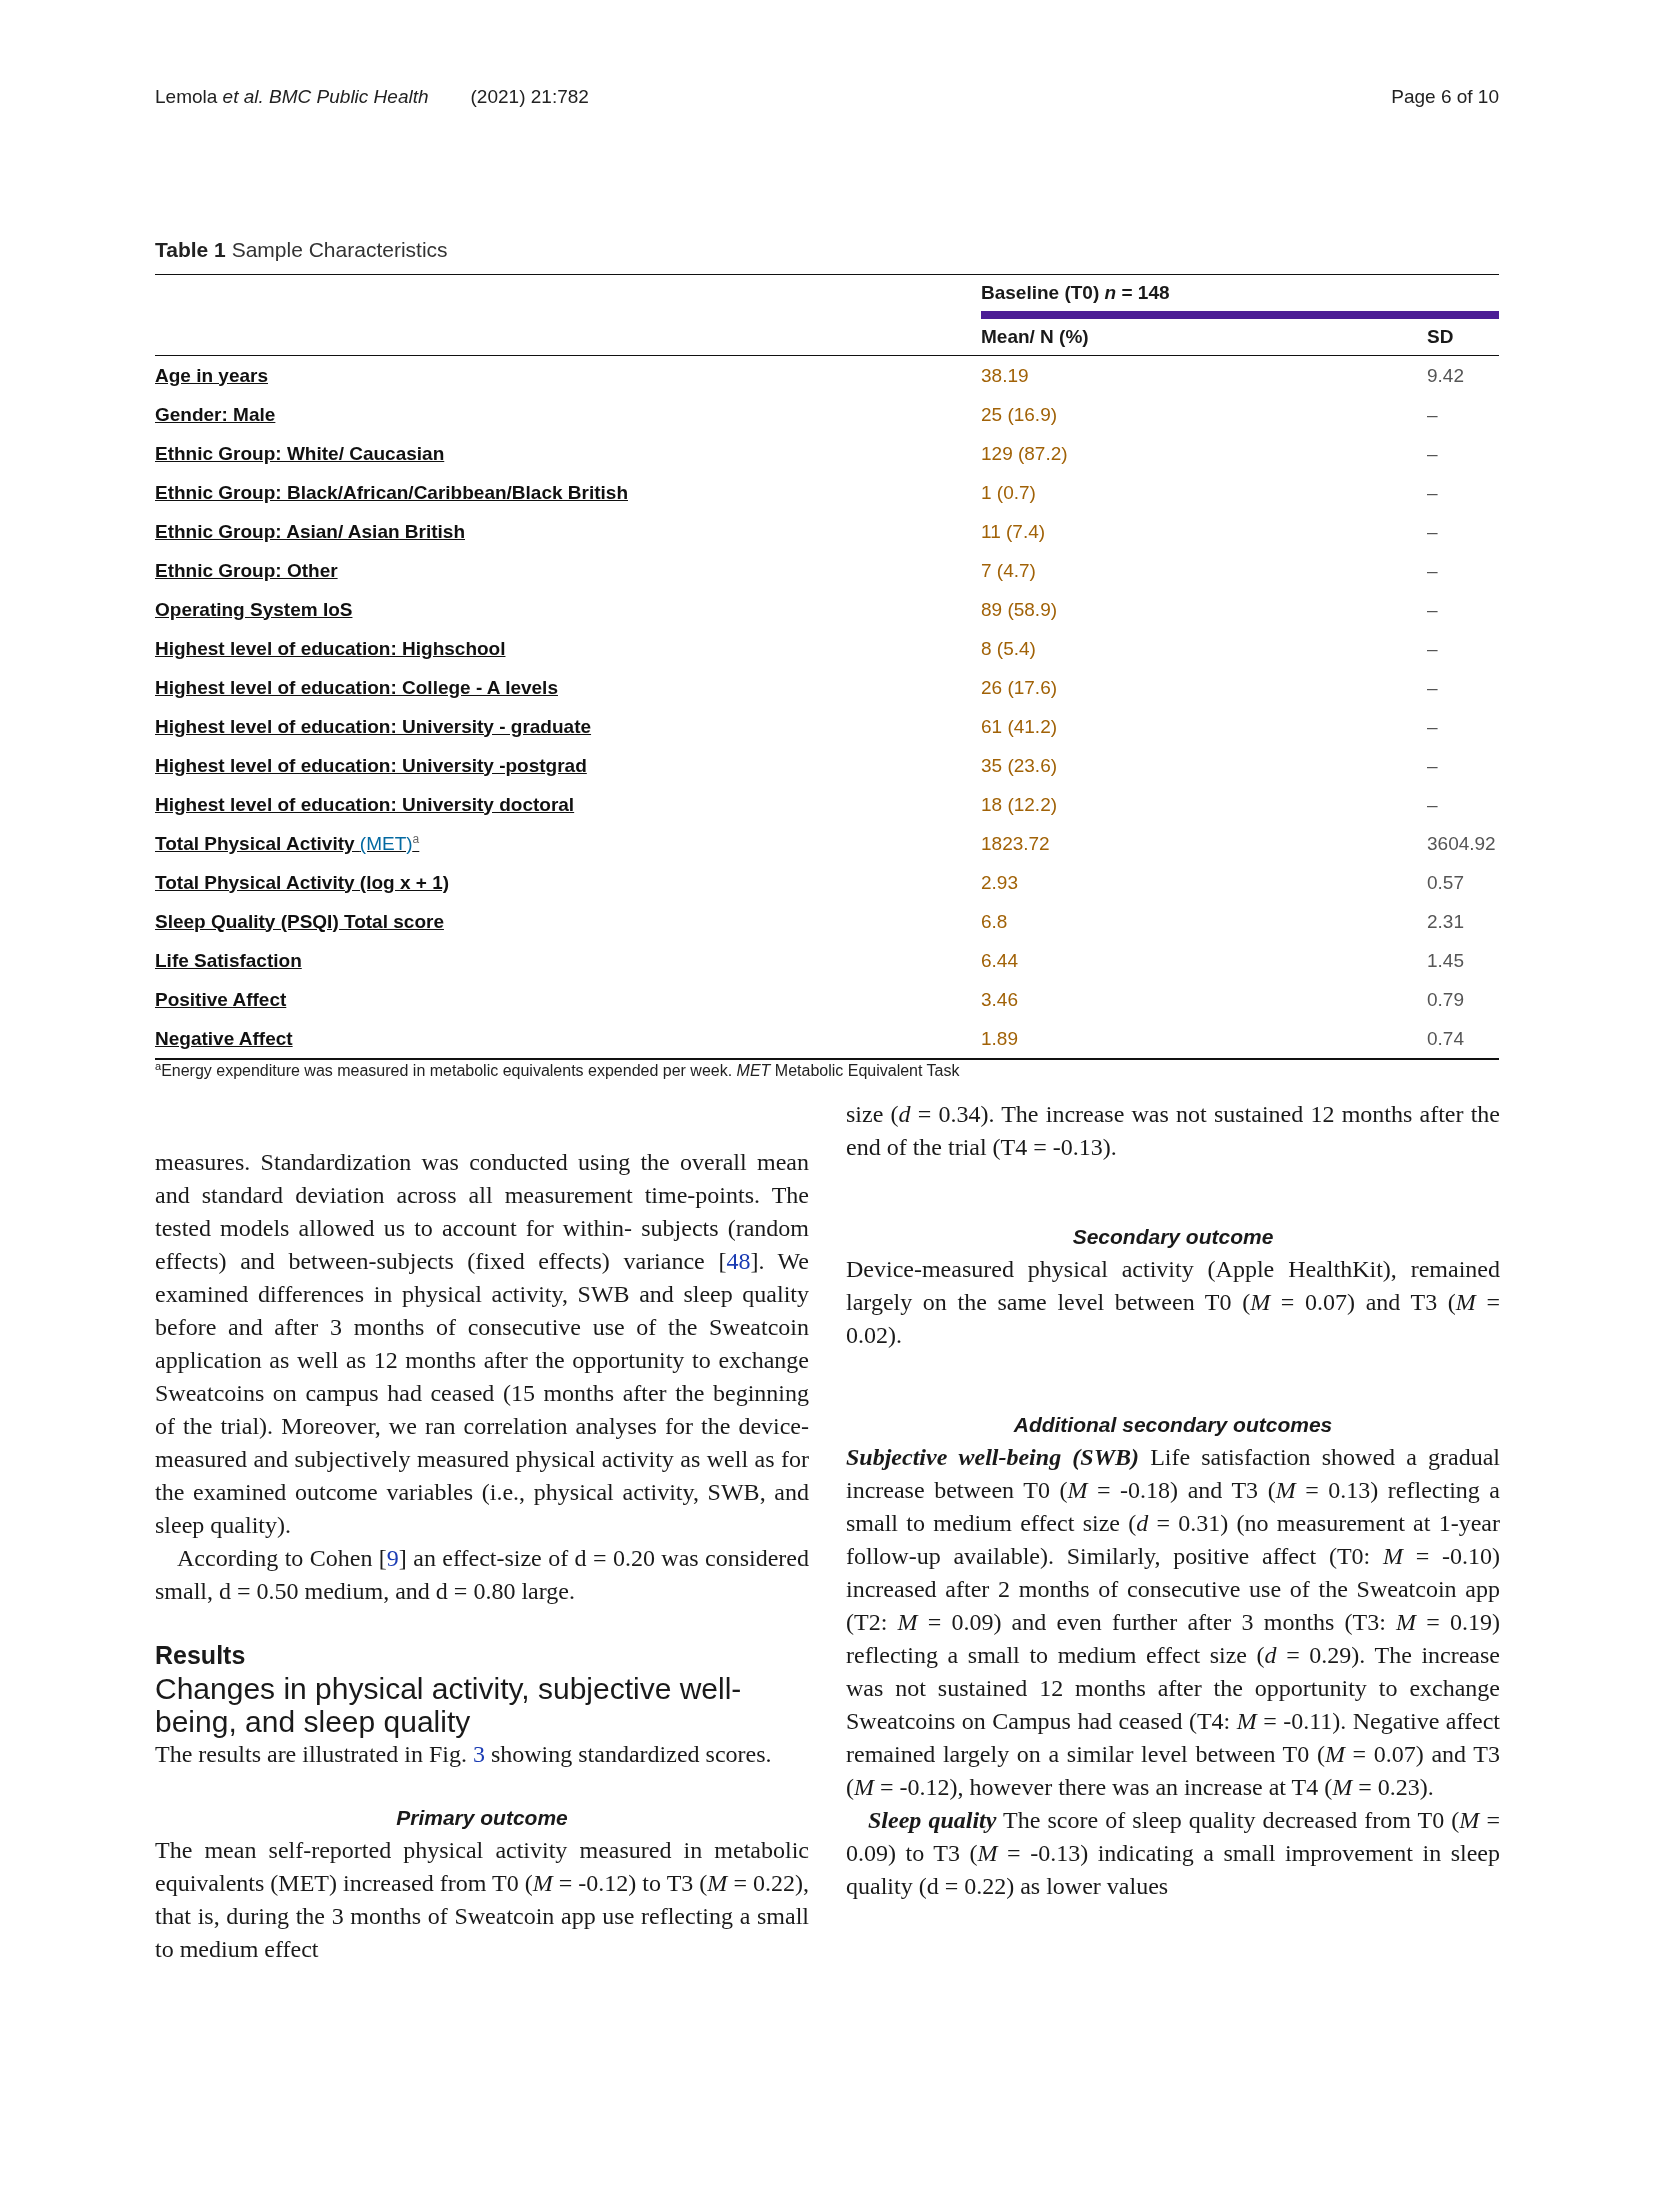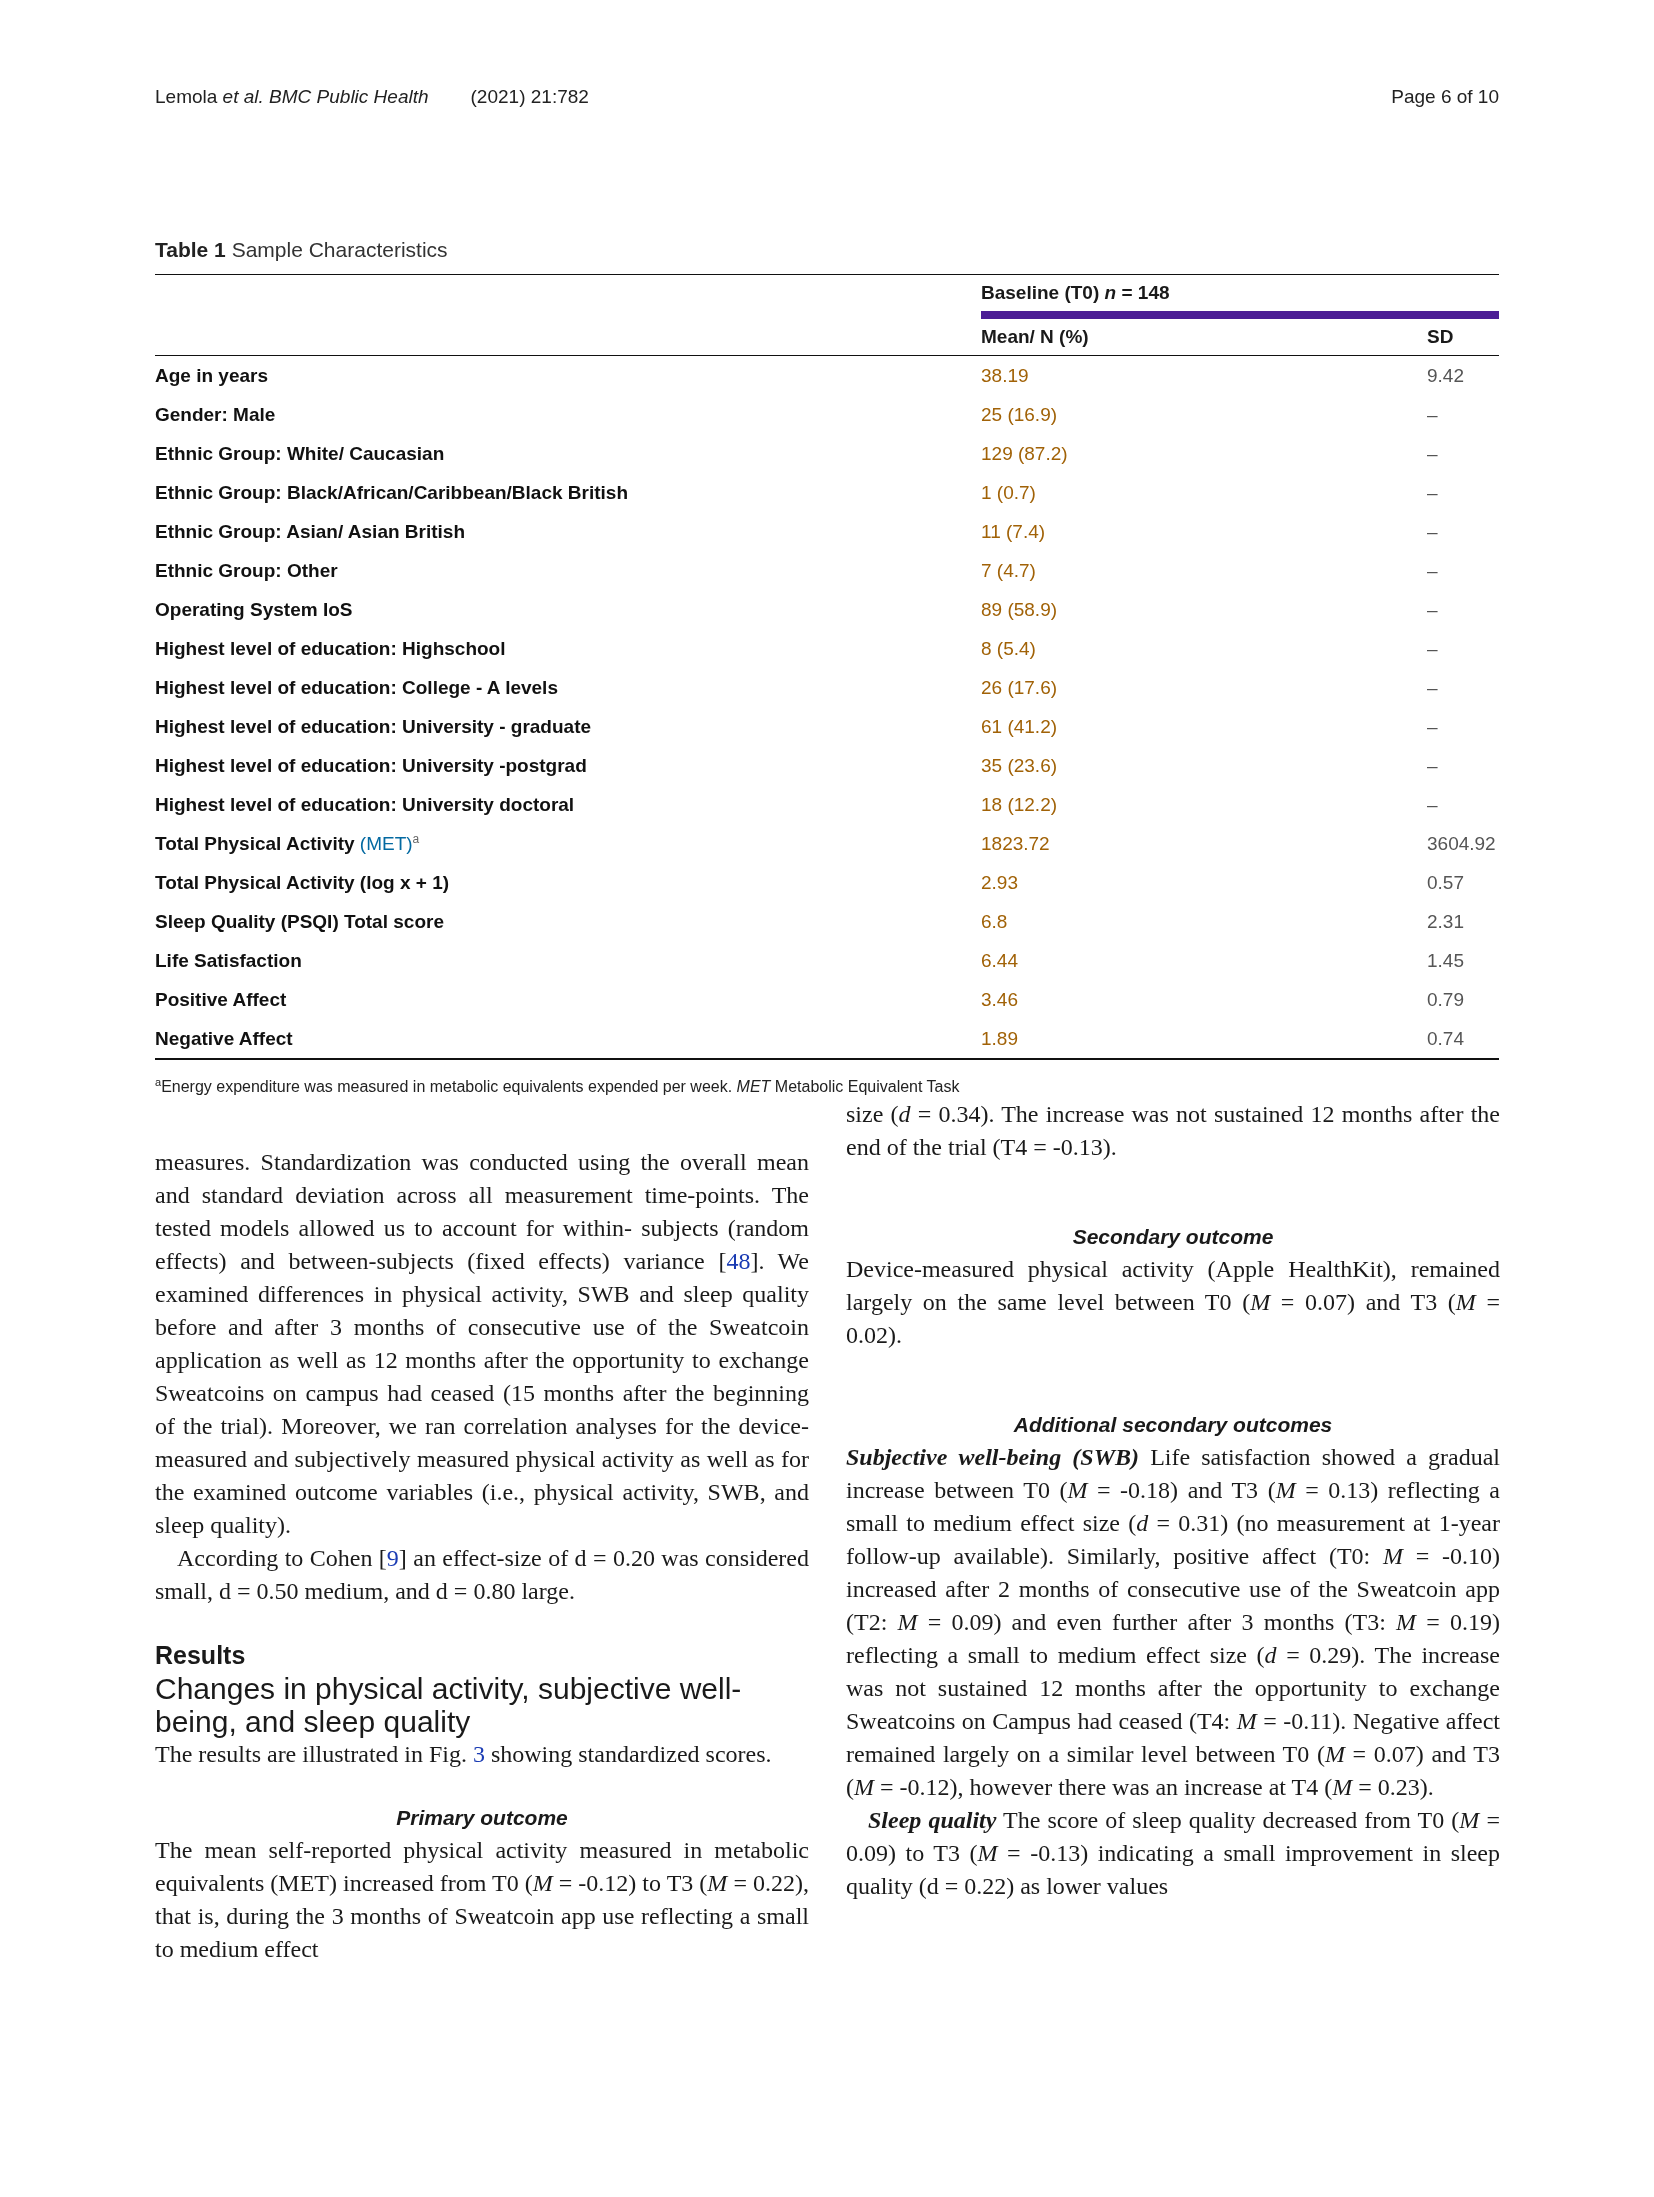--- a/index.html
+++ b/index.html
@@ -15,27 +15,27 @@
   .table-wrap { position: absolute; top: 238px; left: 155px; width: 1344px; font-family: "Liberation Sans", sans-serif; }
   .table-caption { font-size: 21px; color: #222; margin-bottom: 12px; }
   .table-caption b { font-weight: bold; }
   .table-caption .cap-text { color: #333; }
   table { border-collapse: collapse; width: 100%; }
   .rule-top { border-top: 1.5px solid #111; }
   thead th { font-weight: bold; font-size: 19px; text-align: left; padding: 0; height: 36px; vertical-align: middle; }
   thead tr.group th.group-head { border-bottom: 8px solid #4c1d95; }
   thead tr.sub th { border-bottom: 1.5px solid #111; }
   tbody td { font-size: 19px; height: 39px; padding: 0; vertical-align: middle; }
-  tbody td.label { font-weight: bold; color: #111; width: 826px; }
+  tbody td.label { font-weight: bold; color: #111; width: 826px; text-decoration: underline; }
   tbody td.label .unit { font-weight: normal; color: #0369a1; }
   tbody td.label sup { font-weight: normal; font-size: 12px; color: #666; }
   tbody td.mean { color: #a16207; width: 446px; }
   tbody td.sd { color: #555; }
   tbody tr:last-child td { border-bottom: 2.5px solid #111; }
-  .table-foot { font-size: 16px; color: #222; margin-top: 16px; }
+  .table-foot { font-size: 16px; color: #222; margin-top: 0; }
   .table-foot sup { font-size: 11px; }
 
   .col { position: absolute; top: 1098px; width: 654px; font-family: "Liberation Serif", serif; font-size: 24px; line-height: 33px; color: #1a1a1a; }
   .col.left { left: 155px; margin-top: 48px; }
   .col.right { left: 846px; }
   .col p { margin: 0; text-align: justify; }
   .col p.indent { text-indent: 22px; }
   .col .ref { color: #1a3bb3; }
   .col i { font-style: italic; }
   .h-results { font-family: "Liberation Sans", sans-serif; font-weight: bold; font-size: 25px; margin-top: 30px; line-height: 34px; }

